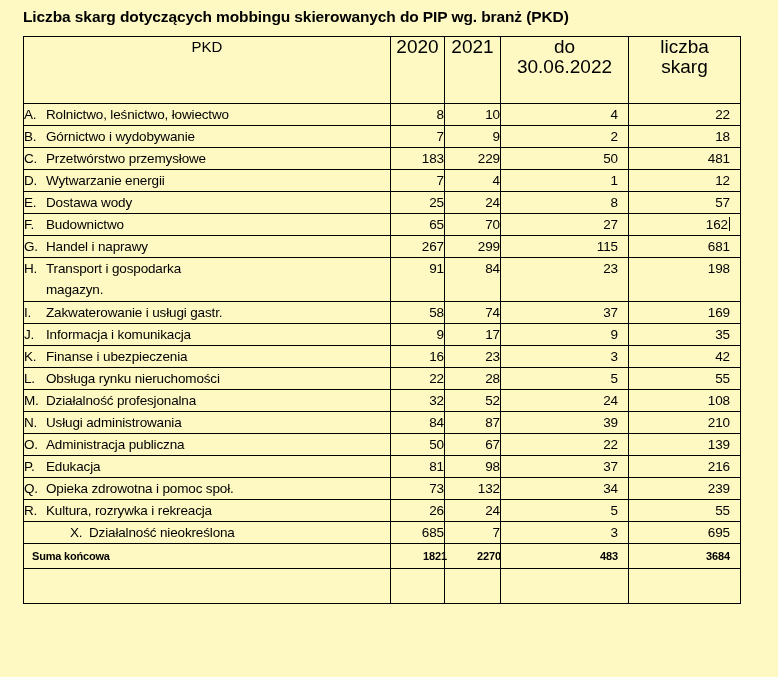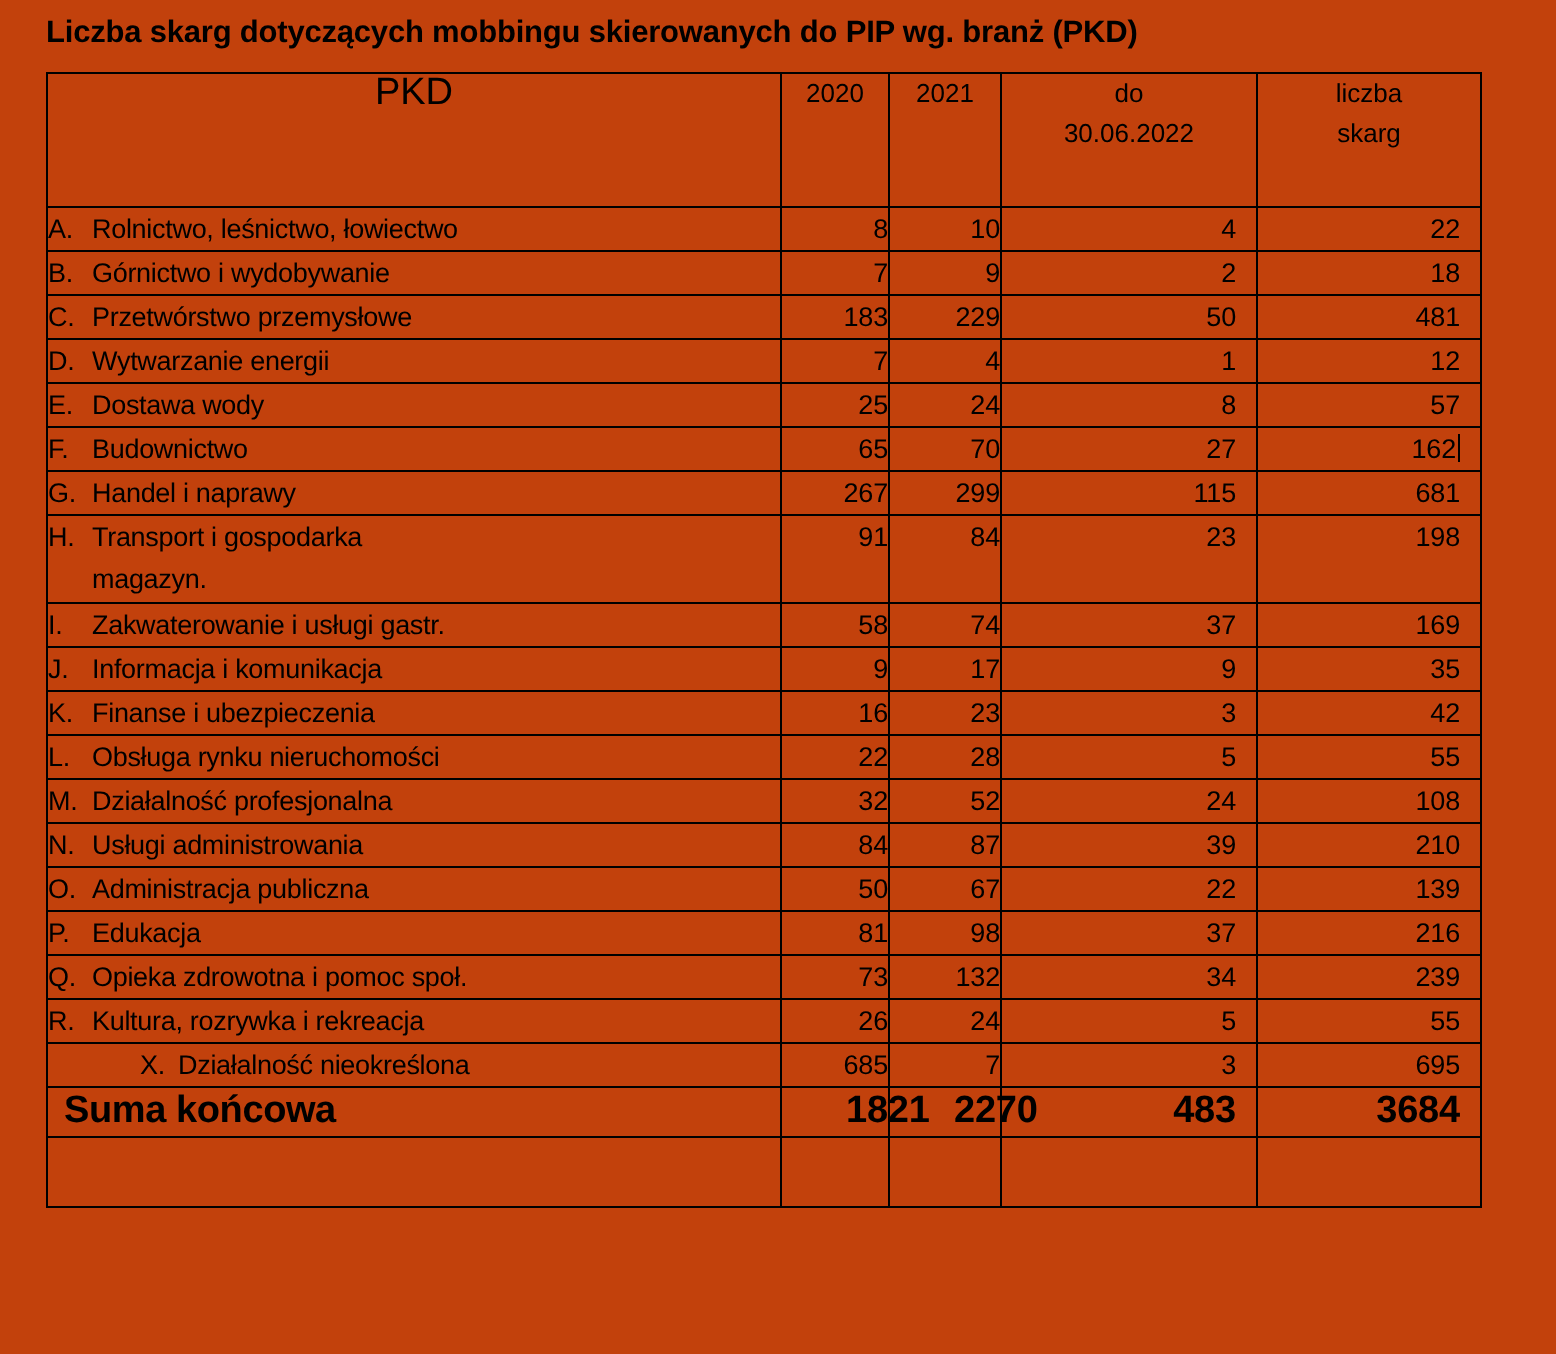--- a/index.html
+++ b/index.html
@@ -12,21 +12,21 @@
     width: 778px;
     height: 677px;
     font-family: "Liberation Sans", sans-serif;
     color: #000000;
     overflow: hidden;
   }
   #page {
     position: relative;
     width: 778px;
     height: 677px;
-    background: #c2410c;
+    background: #fef9c3;
   }
 
   
   .title {
     position: absolute;
     left: 23px;
     top: 8px;
     font-size: 15.5px;
     font-weight: bold;
     letter-spacing: -0.1px;
@@ -58,25 +58,25 @@
     padding: 0;
     vertical-align: top;
     font-weight: normal;
   }
 
   
   .hdr-cell {
     height: 66px;
     text-align: center;
     font-weight: bold;
-    font-size: 13px;
+    font-size: 19px;
     padding-top: 3px;
     line-height: 20px;
   }
-  .hdr-cell.name { font-size: 19px; }
+  .hdr-cell.name { font-size: 15px; }
   .hdr-two span { display: block; }
 
   
   tbody td {
     height: 21px;
     line-height: 21px;
   }
   td.name {
     padding-left: 40px;
     white-space: nowrap;
@@ -107,21 +107,21 @@
 
   
   td.name.x-indent { padding-left: 46px; }
   td.name.x-indent .lt { width: 19px; }
 
   
   tr.sum td {
     height: 24px;
     line-height: 24px;
     font-weight: bold;
-    font-size: 19px;
+    font-size: 11px;
   }
   tr.sum td.name {
     padding-left: 8px;
     letter-spacing: -0.2px;
   }
   tr.sum td.num { padding-right: 6px; padding-left: 32px; }
   tr.sum td.num.wide { padding-right: 10px; }
 
   
   tr.tail td { height: 34px; }

